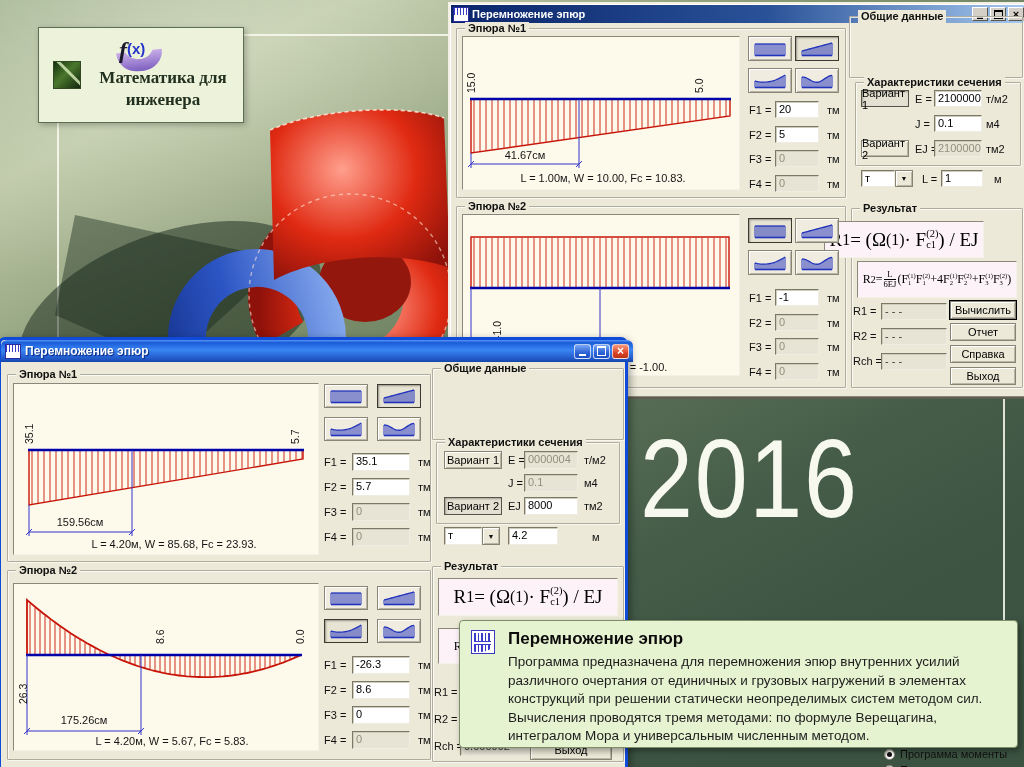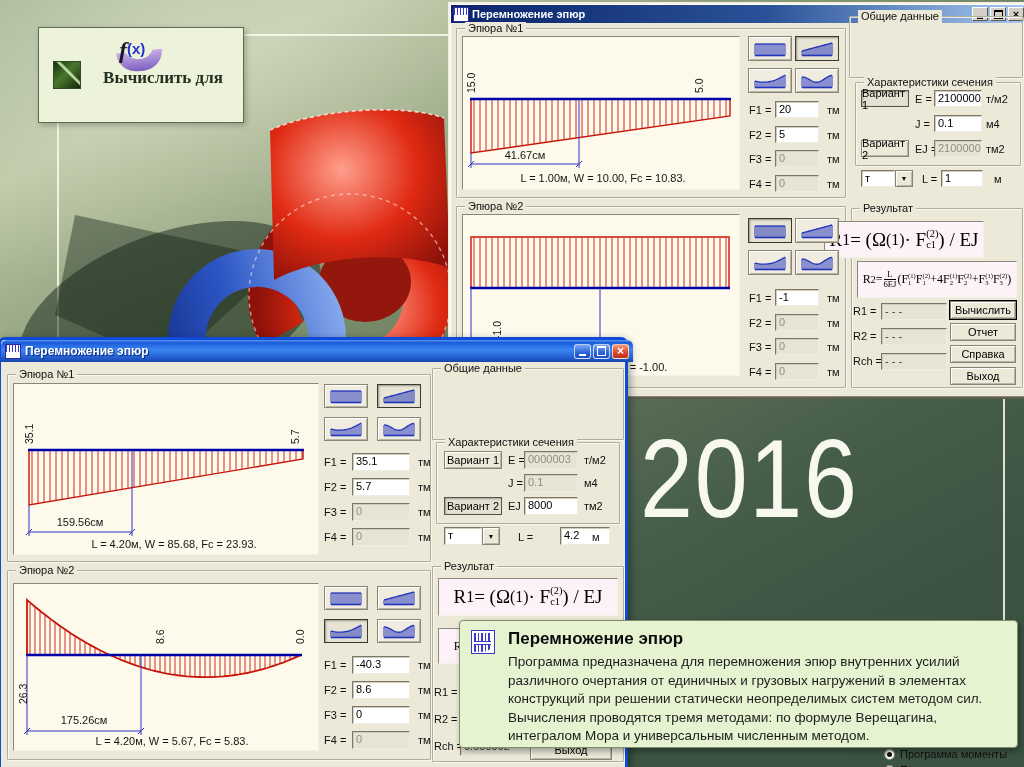--- a/index.html
+++ b/index.html
@@ -59,21 +59,21 @@
   .tbarxp .ttl{font-size:12px;text-shadow:1px 1px 1px #00237d;line-height:22px;}
   .xwb{width:17px;height:15px;border-radius:3px;border:1px solid rgba(255,255,255,.7);box-sizing:border-box;
     display:flex;align-items:center;justify-content:center;color:#fff;}
   .xwb.mm{background:linear-gradient(#7aa7f4,#2c63d5 60%,#1b4ec2);}
   .xwb.cl{background:linear-gradient(#f59a7f,#dd4426 60%,#b8341a);}
   .xgmin{display:block;width:7px;height:2px;background:#fff;margin-top:7px;}
   .xgmax{display:block;width:7px;height:7px;border:1px solid #fff;border-top-width:2px;}
   .xgx::before{content:"×";font-size:12px;font-weight:bold;line-height:12px;}
   
   .grp{position:absolute;border:1px solid #b0ad9c;border-radius:1px;
-    box-shadow:inset 1px 1px 0 rgba(255,255,255,.75), 1px 1px 0 rgba(255,255,255,.6);}
+    box-shadow:inset 1px 1px 0 rgba(255,255,255,.75), 1px 1px 0 rgba(255,255,255,.6);font-weight:bold;}
   .grp-label{position:absolute;top:-7px;left:8px;background:#ece9d8;padding:0 3px;
     font-size:11px;line-height:13px;color:#101010;white-space:nowrap;}
   .plot{position:absolute;background:#fdfaec;border:1px solid;border-color:#8a887b #f4f2e6 #f4f2e6 #8a887b;}
   .tf{position:absolute;background:#fff;border:1px solid;border-color:#7b7868 #efede2 #efede2 #7b7868;
     box-shadow:inset 1px 1px 0 #cfccbc;font-size:11px;line-height:14px;padding:0 3px;overflow:hidden;
     white-space:nowrap;color:#000;box-sizing:border-box;}
   .tf.dis{background:#e7e4d5;color:#90907e;}
   .tf.rv{background:#e7e4d5;color:#3c3c34;}
   .flabel{position:absolute;font-size:11px;color:#101010;white-space:nowrap;}
   .btn{position:absolute;background:#ece9d8;border:1px solid #878474;
@@ -149,21 +149,22 @@
   </svg>
 
   <div id="logo">
     <div class="logo-sq">
         <i></i>
       </div>
     <div class="logo-fx">
       <span class="cres"></span>
       <span class="fxt"><b>f</b><em>(x)</em></span>
     </div>
-    <div class="logo-t1">Вычислить для</div>
+    <div class="logo-t1">Математика для</div>
+    <div class="logo-t2">инженера</div>
   </div>
 
   <div id="year">2016</div>
 
   <div id="back-layer">
     <div class="winc" style="left:448px;top:2px;width:577px;height:393px"></div>
     <div class="tbarc" style="left:451px;top:5px;width:571px;height:18px">
       <span class="appico"></span>
       <span class="ttl">Перемножение эпюр</span>
       <span class="winbtns">
@@ -741,37 +742,37 @@
           <span>Продольные силы</span>
         </div>
       </div>
 
     <div class="grp" style="left:436px;top:442px;width:182px;height:80px">
       <span class="grp-label">Характеристики сечения</span>
     </div>
     <div id="sec-f">
         <div class="btn" style="left: 444px; top: 451px; width: 58px; height: 18px;">Вариант 1</div>
         <div class="flabel" style="left: 508px; top: 454px;">E =</div>
-        <div class="tf dis" style="left: 524px; top: 451px; width: 54px; height: 18px;">0000003</div>
+        <div class="tf dis" style="left: 524px; top: 451px; width: 54px; height: 18px;">0000004</div>
         <div class="flabel" style="left: 584px; top: 454px;">т/м2</div>
         <div class="flabel" style="left: 508px; top: 477px;">J =</div>
         <div class="tf dis" style="left: 524px; top: 474px; width: 54px; height: 18px;">0.1</div>
         <div class="flabel" style="left: 584px; top: 477px;">м4</div>
         <div class="btn pressed" style="left: 444px; top: 497px; width: 58px; height: 18px;">Вариант 2</div>
         <div class="flabel" style="left: 508px; top: 500px;">EJ =</div>
         <div class="tf" style="left: 524px; top: 497px; width: 54px; height: 18px;">8000</div>
         <div class="flabel" style="left: 584px; top: 500px;">тм2</div>
       </div>
 
     <div class="combo" style="left:444px;top:527px;width:56px;height:18px">
       <span class="cval">т</span>
       <span class="carr"></span>
     </div>
     <span class="flabel" style="left:518px;top:531px">L =</span>
-    <div class="tf" style="left:560px;top:527px;width:50px;height:18px">4.2</div>
+    <div class="tf" style="left:508px;top:527px;width:50px;height:18px">4.2</div>
     <span class="flabel" style="left:592px;top:531px">м</span>
 
     <div class="grp" style="left:432px;top:566px;width:190px;height:194px">
       <span class="grp-label">Результат</span>
     </div>
     <div class="fbox f1" style="left:438px;top:578px;width:178px;height:36px">R<sub>1</sub> = (Ω<sup>(1)</sup> · F<span class="ss">
           <sup>(2)</sup>
           <sub>c1</sub>
         </span>) / EJ</div>
     <div class="fbox f2" style="left:438px;top:628px;width:178px;height:34px">R<sub>2</sub>=<span class="frac">
@@ -992,21 +993,21 @@
       <div class="flabel" style="left: 324px; top: 481px;">F2 =</div>
       <div class="tf" style="left: 352px; top: 478px; width: 58px; height: 18px;">5.7</div>
       <div class="flabel" style="left: 418px; top: 481px;">тм</div>
       <div class="flabel" style="left: 324px; top: 506px;">F3 =</div>
       <div class="tf dis" style="left: 352px; top: 503px; width: 58px; height: 18px;">0</div>
       <div class="flabel" style="left: 418px; top: 506px;">тм</div>
       <div class="flabel" style="left: 324px; top: 531px;">F4 =</div>
       <div class="tf dis" style="left: 352px; top: 528px; width: 58px; height: 18px;">0</div>
       <div class="flabel" style="left: 418px; top: 531px;">тм</div>
       <div class="flabel" style="left: 324px; top: 659px;">F1 =</div>
-      <div class="tf" style="left: 352px; top: 656px; width: 58px; height: 18px;">-40.3</div>
+      <div class="tf" style="left: 352px; top: 656px; width: 58px; height: 18px;">-26.3</div>
       <div class="flabel" style="left: 418px; top: 659px;">тм</div>
       <div class="flabel" style="left: 324px; top: 684px;">F2 =</div>
       <div class="tf" style="left: 352px; top: 681px; width: 58px; height: 18px;">8.6</div>
       <div class="flabel" style="left: 418px; top: 684px;">тм</div>
       <div class="flabel" style="left: 324px; top: 709px;">F3 =</div>
       <div class="tf" style="left: 352px; top: 706px; width: 58px; height: 18px;">0</div>
       <div class="flabel" style="left: 418px; top: 709px;">тм</div>
       <div class="flabel" style="left: 324px; top: 734px;">F4 =</div>
       <div class="tf dis" style="left: 352px; top: 731px; width: 58px; height: 18px;">0</div>
       <div class="flabel" style="left: 418px; top: 734px;">тм</div>

